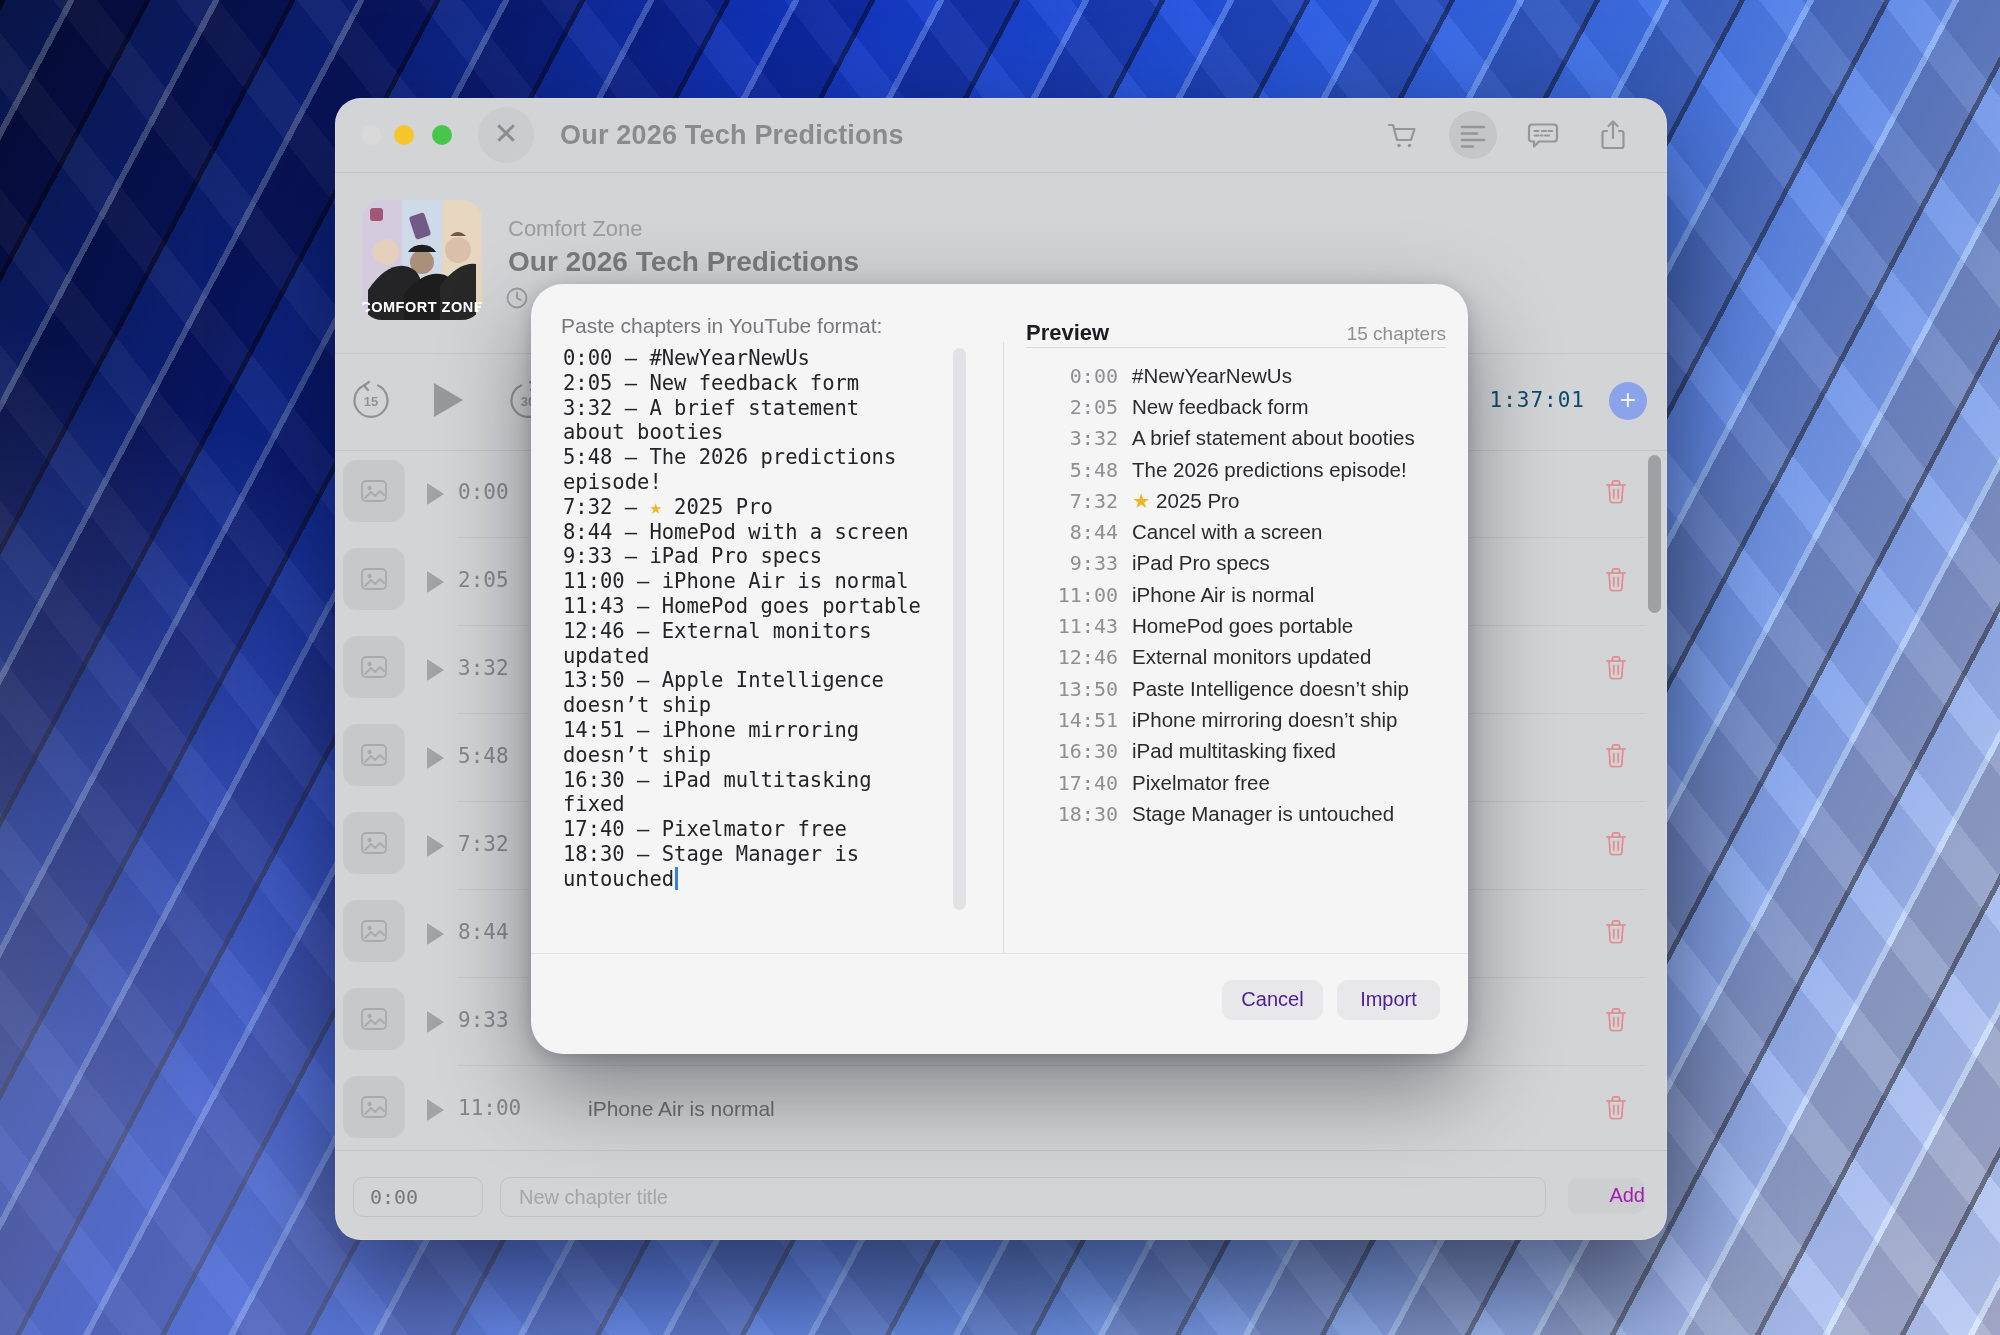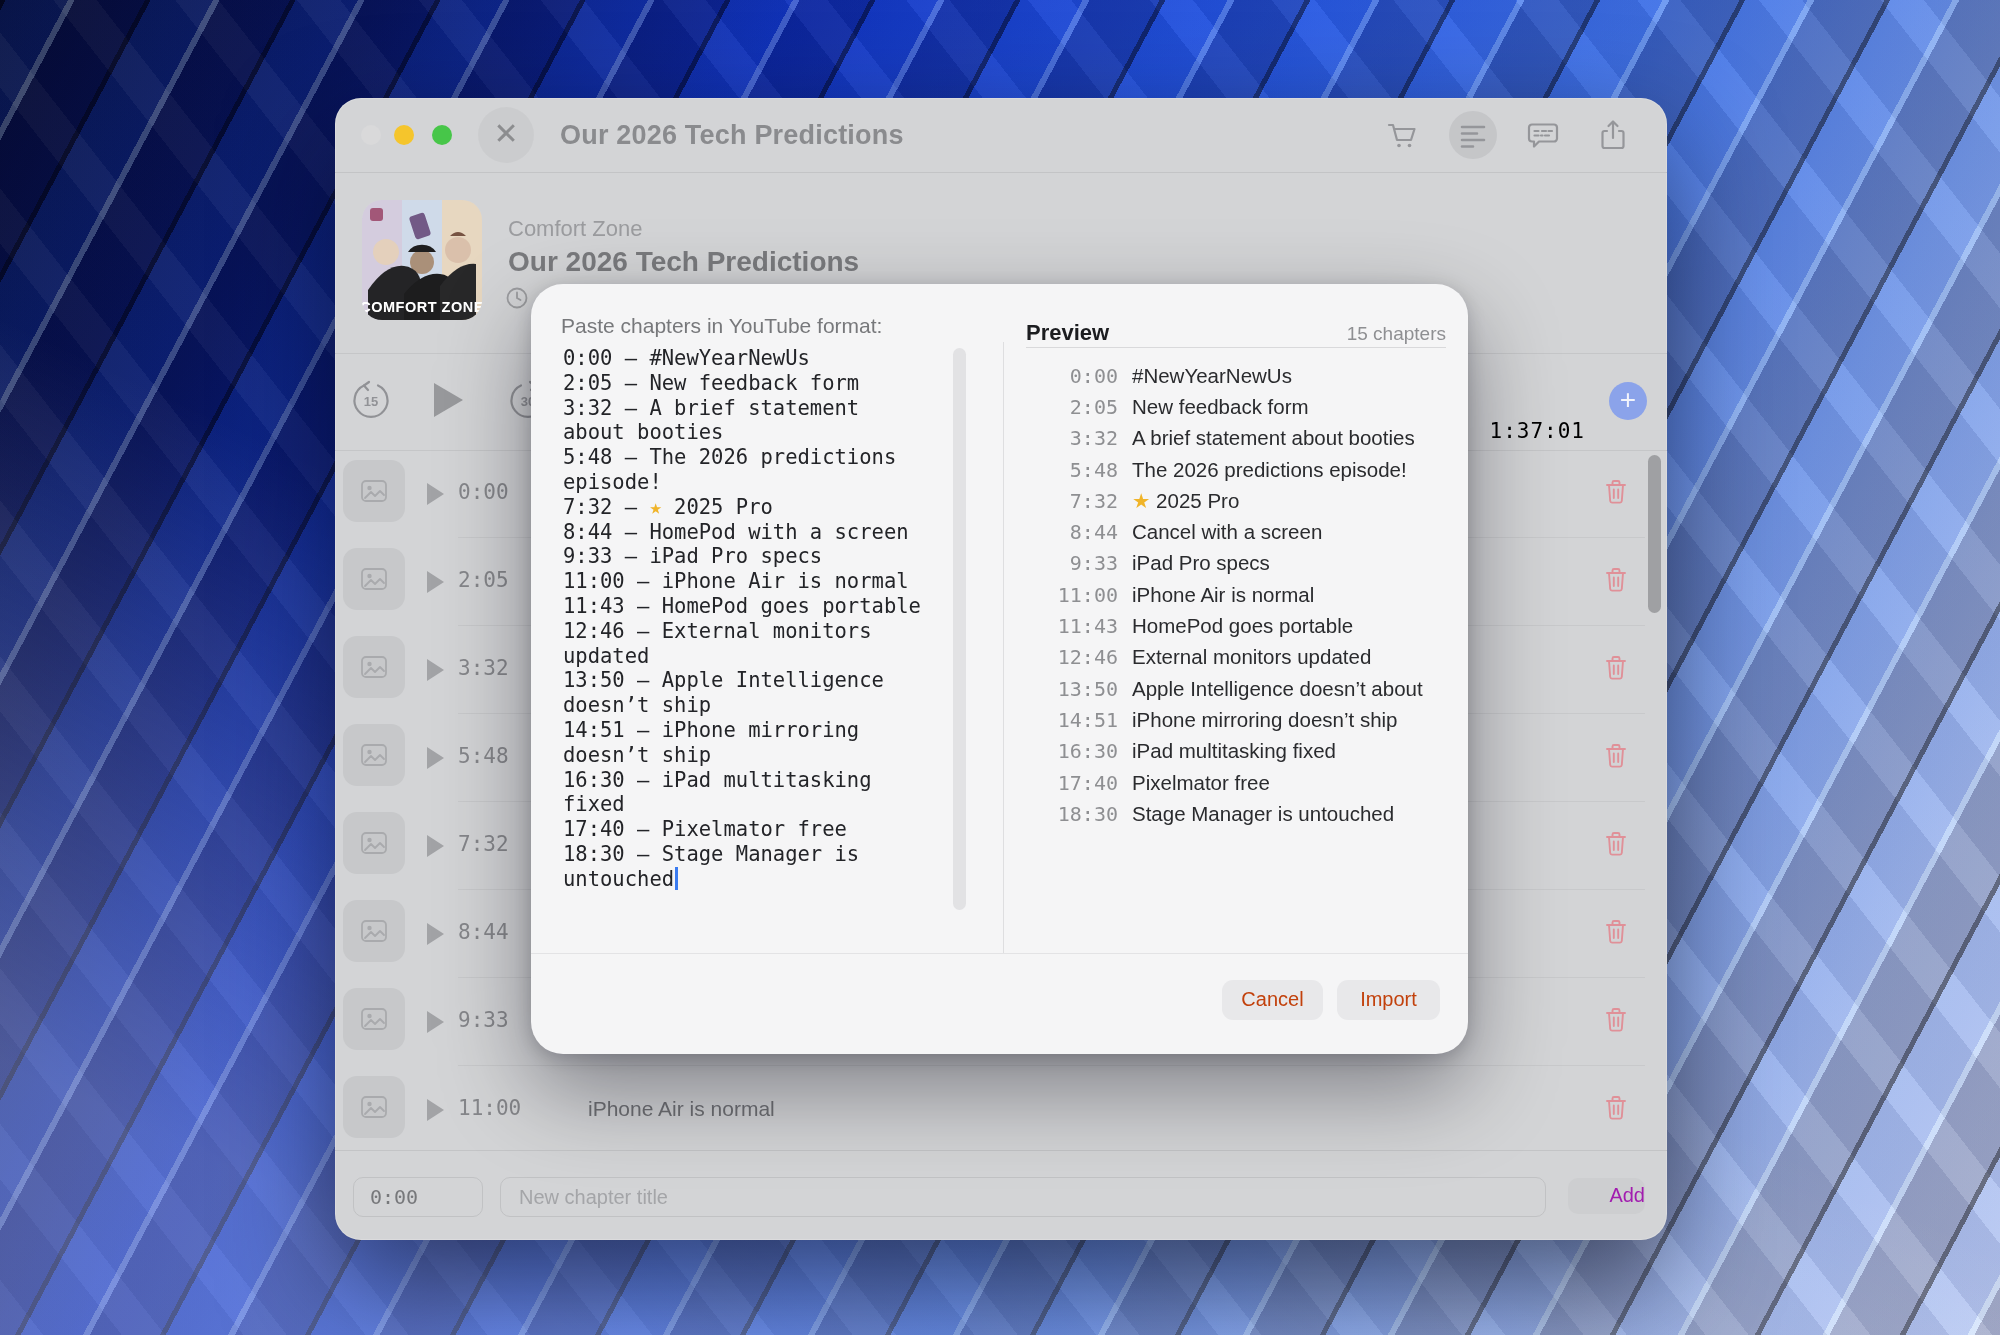--- a/index.html
+++ b/index.html
@@ -56,21 +56,21 @@
   }
   .show-label { position:absolute; left:173px; top:118px; font-size:22px; color:#9b9c9f; }
   .ep-title  { position:absolute; left:173px; top:148px; font-size:28px; font-weight:700; color:#797a7d; }
   .clock-row { position:absolute; left:170px; top:188px; }
   .hdr-rule { position:absolute; left:0; right:0; top:255px; height:1px; background:#c5c6c8; }
 
   
   .player { position:absolute; left:0; top:256px; right:0; height:96px; }
   .pbtn { position:absolute; top:50%; transform:translateY(-50%); }
   .skip15 { left:16px; } .playbtn { left:95px; } .skip30 { left:173px; }
-  .duration { position:absolute; right:82px; top:34px; font-size:21px; color:#000000; letter-spacing:1px;margin-top:31px; }
+  .duration { position:absolute; right:82px; top:34px; font-size:21px; color:#0c4a6e; letter-spacing:1px; }
   .plus {
     position:absolute; right:20px; top:28px; width:38px; height:38px; border-radius:50%;
     background:#8ba3ea; color:#f2f4fb; font-size:28px; font-weight:400; text-align:center; line-height:36px;
   }
   .player-rule { position:absolute; left:0; right:0; top:352px; height:1px; background:#c5c6c8; }
 
   
   .rows { position:absolute; left:0; top:352px; right:0; height:704px; }
   .crow { position:absolute; left:0; right:0; height:88px; }
   .crow .sep { position:absolute; left:123px; right:22px; bottom:0; height:1px; background:#c8c9cb; }
@@ -127,21 +127,21 @@
   .pv-count { font-size:19px; color:#8e8f92; }
   .pv-rule { position:absolute; left:495px; top:63px; width:420px; height:1px; background:#d9d9db; }
   .pv-list { position:absolute; left:495px; top:76px; width:428px; }
   .pv-row { height:31.3px; display:flex; align-items:center; }
   .pv-time { width:92px; text-align:right; font-size:20px; color:#8e8f92; flex:none; }
   .pv-name { margin-left:14px; font-size:20.5px; color:#2a2b2e; white-space:nowrap; }
 
   .modal-foot-rule { position:absolute; left:0; right:0; top:669px; height:1px; background:#e3e3e5; }
   .mbtn {
     position:absolute; top:696px; height:40px; border-radius:11px; background:#e8e8ea;
-    font-size:20px; color:#c2410c; text-align:center; line-height:39px; font-weight:500;
+    font-size:20px; color:#4c1d95; text-align:center; line-height:39px; font-weight:500;
   }
   .cancel-btn { left:691px; width:101px; }
   .import-btn { left:806px; width:103px; }
 </style>
 </head>
 <body>
 
 <div class="window">
 
   <div class="titlebar">
@@ -440,21 +440,21 @@
       <div class="pv-row">
         <span class="pv-time mono">11:43</span>
         <span class="pv-name">HomePod goes portable</span>
       </div>
       <div class="pv-row">
         <span class="pv-time mono">12:46</span>
         <span class="pv-name">External monitors updated</span>
       </div>
       <div class="pv-row">
         <span class="pv-time mono">13:50</span>
-        <span class="pv-name">Apple Intelligence doesn’t about</span>
+        <span class="pv-name">Paste Intelligence doesn’t ship</span>
       </div>
       <div class="pv-row">
         <span class="pv-time mono">14:51</span>
         <span class="pv-name">iPhone mirroring doesn’t ship</span>
       </div>
       <div class="pv-row">
         <span class="pv-time mono">16:30</span>
         <span class="pv-name">iPad multitasking fixed</span>
       </div>
       <div class="pv-row">

